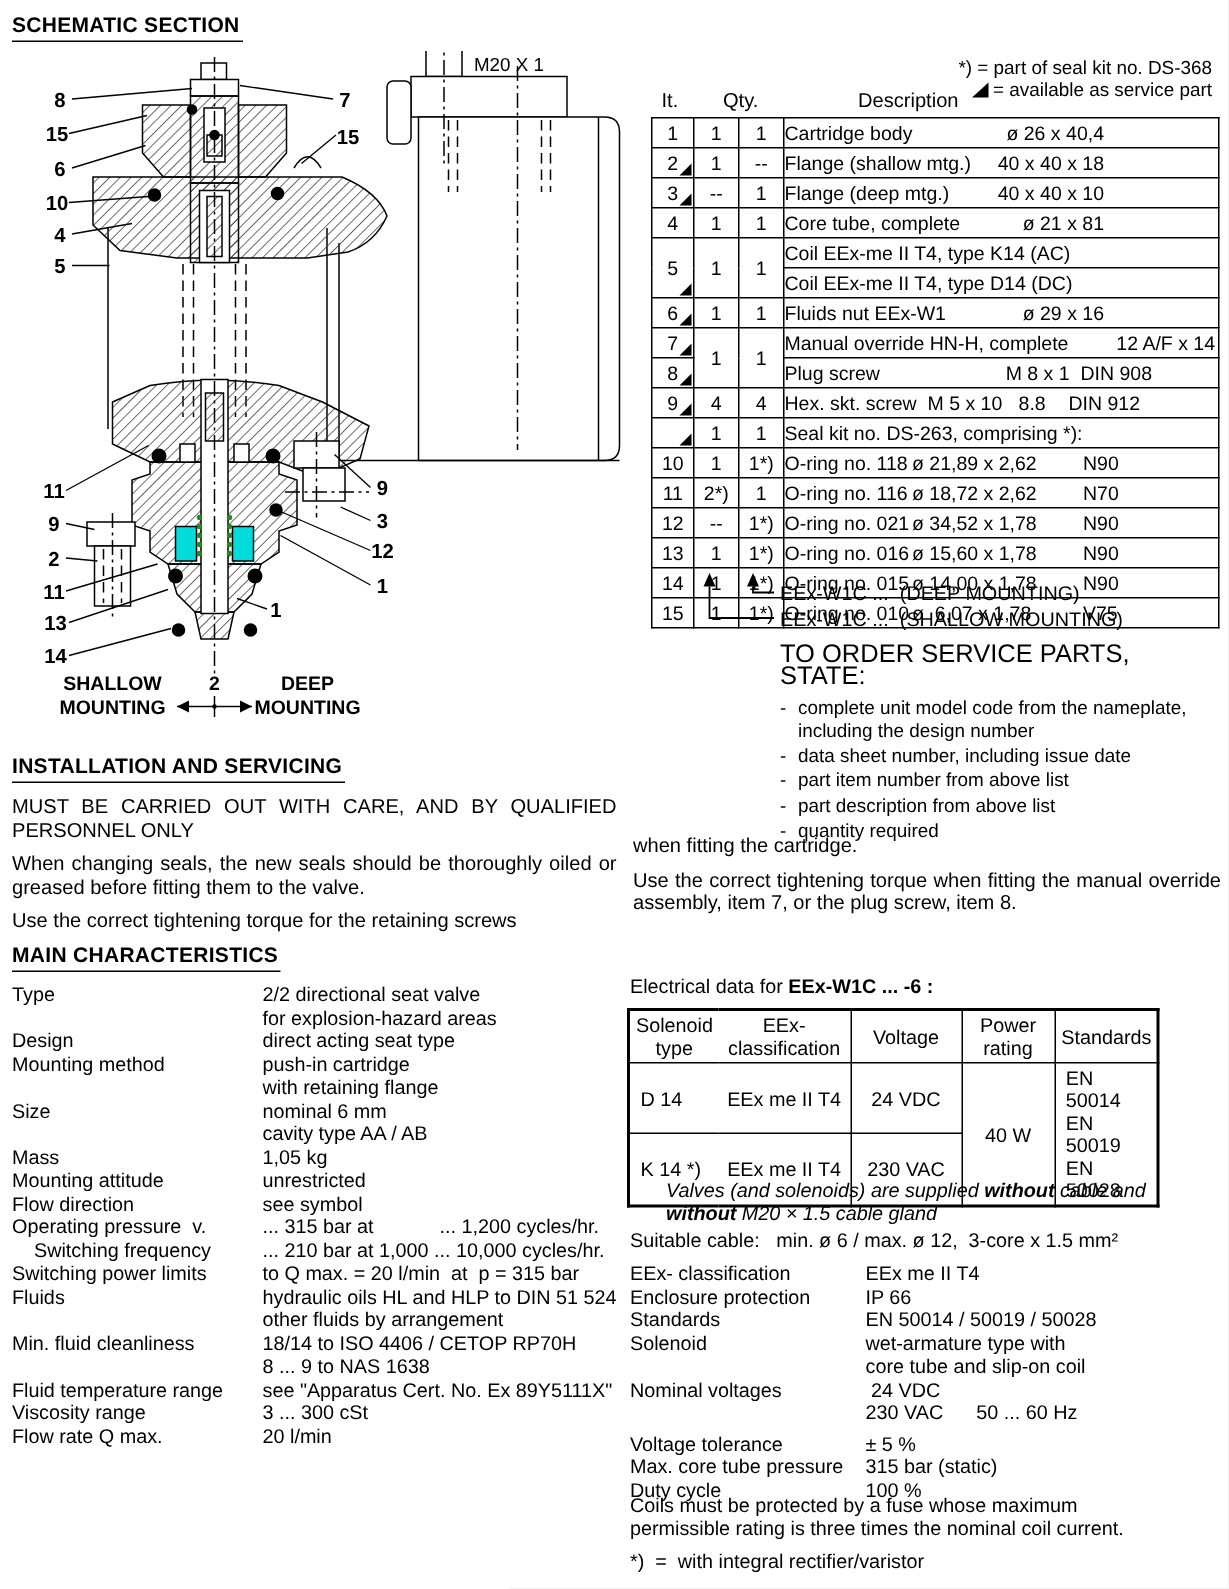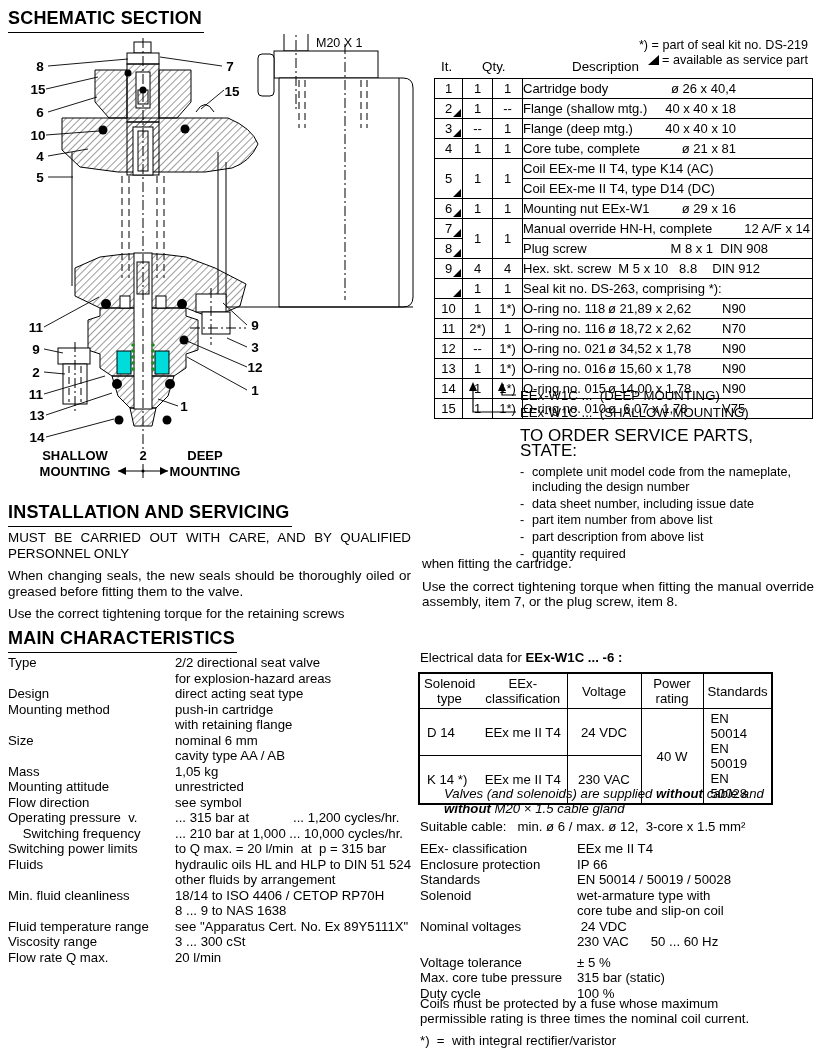--- a/index.html
+++ b/index.html
@@ -1,19 +1,19 @@
 <!DOCTYPE html>
 <html><head>
 <meta charset="utf-8">
 <style>
   html,body{margin:0;padding:0;background:#e8e8e8;}
   .page{position:relative;width:819px;height:1059px;background:#fff;color:#000;
         font-family:"Liberation Sans",sans-serif;overflow:hidden;}
   .abs{position:absolute;}
-  h2.sec{margin:0;font-size:18px;font-weight:bold;letter-spacing:.2px;
+  h2.sec{margin:0;font-size:14px;font-weight:bold;letter-spacing:.2px;
          border-bottom:1.5px solid #000;padding:0 2px 3px 0;display:inline-block;white-space:nowrap;}
   .t13{font-size:13.2px;line-height:15.4px;}
   .pre{white-space:pre-line;}
   .jp{font-size:13.4px;line-height:15.6px;text-align:justify;margin:0 0 7px 0;}
   
   table.ptable{border-collapse:collapse;table-layout:fixed;width:378px;border:1.5px solid #000;}
   table.ptable td{border:1px solid #000;height:19px;font-size:13px;padding:0;vertical-align:middle;overflow:hidden;}
   td.cc{text-align:center;position:relative;}
   td.dcell{padding:0 6px;}
   .dflex{display:flex;justify-content:space-between;align-items:center;height:100%;}
@@ -216,21 +216,21 @@
         <text class="mlabel" x="75" y="476">MOUNTING</text>
         <text class="mlabel" x="143" y="460">2</text>
         <text class="mlabel" x="205" y="460">DEEP</text>
         <text class="mlabel" x="205" y="476">MOUNTING</text>
       </g>
     </g>
   </svg>
 
 
   <div class="abs legend" style="left:560px;top:38px;width:248px;">
-    <div>*) = part of seal kit no. DS-219</div>
+    <div>*) = part of seal kit no. DS-368</div>
     <div><span class="legend-tri"></span><span>= available as service part</span></div>
   </div>
 
   <div class="abs" style="left:434px;top:59px;width:378px;height:18px;">
     <span class="abs colhead" style="left:7px;">It.</span>
     <span class="abs colhead" style="left:48px;">Qty.</span>
     <span class="abs colhead" style="left:138px;">Description</span>
   </div>
 
   <table class="ptable abs" style="left:434px;top:78px;">
@@ -293,21 +293,21 @@
         </tr>
     <tr>
           <td class="dcell">Coil EEx-me II T4, type D14 (DC)</td>
         </tr>
     <tr>
           <td class="cc"><span>6</span><span class="ctri"></span></td>
           <td class="cc">1</td>
           <td class="cc">1</td>
           <td class="dcell">
             <div class="dflex">
-              <span>Mounting nut EEx-W1</span>
+              <span>Fluids nut EEx-W1</span>
               <span class="mr76">ø 29 x 16</span>
             </div>
           </td>
         </tr>
     <tr>
           <td class="cc"><span>7</span><span class="ctri"></span></td>
           <td class="cc" rowspan="2">1</td>
           <td class="cc" rowspan="2">1</td>
           <td class="dcell">
             <div class="dflex">

